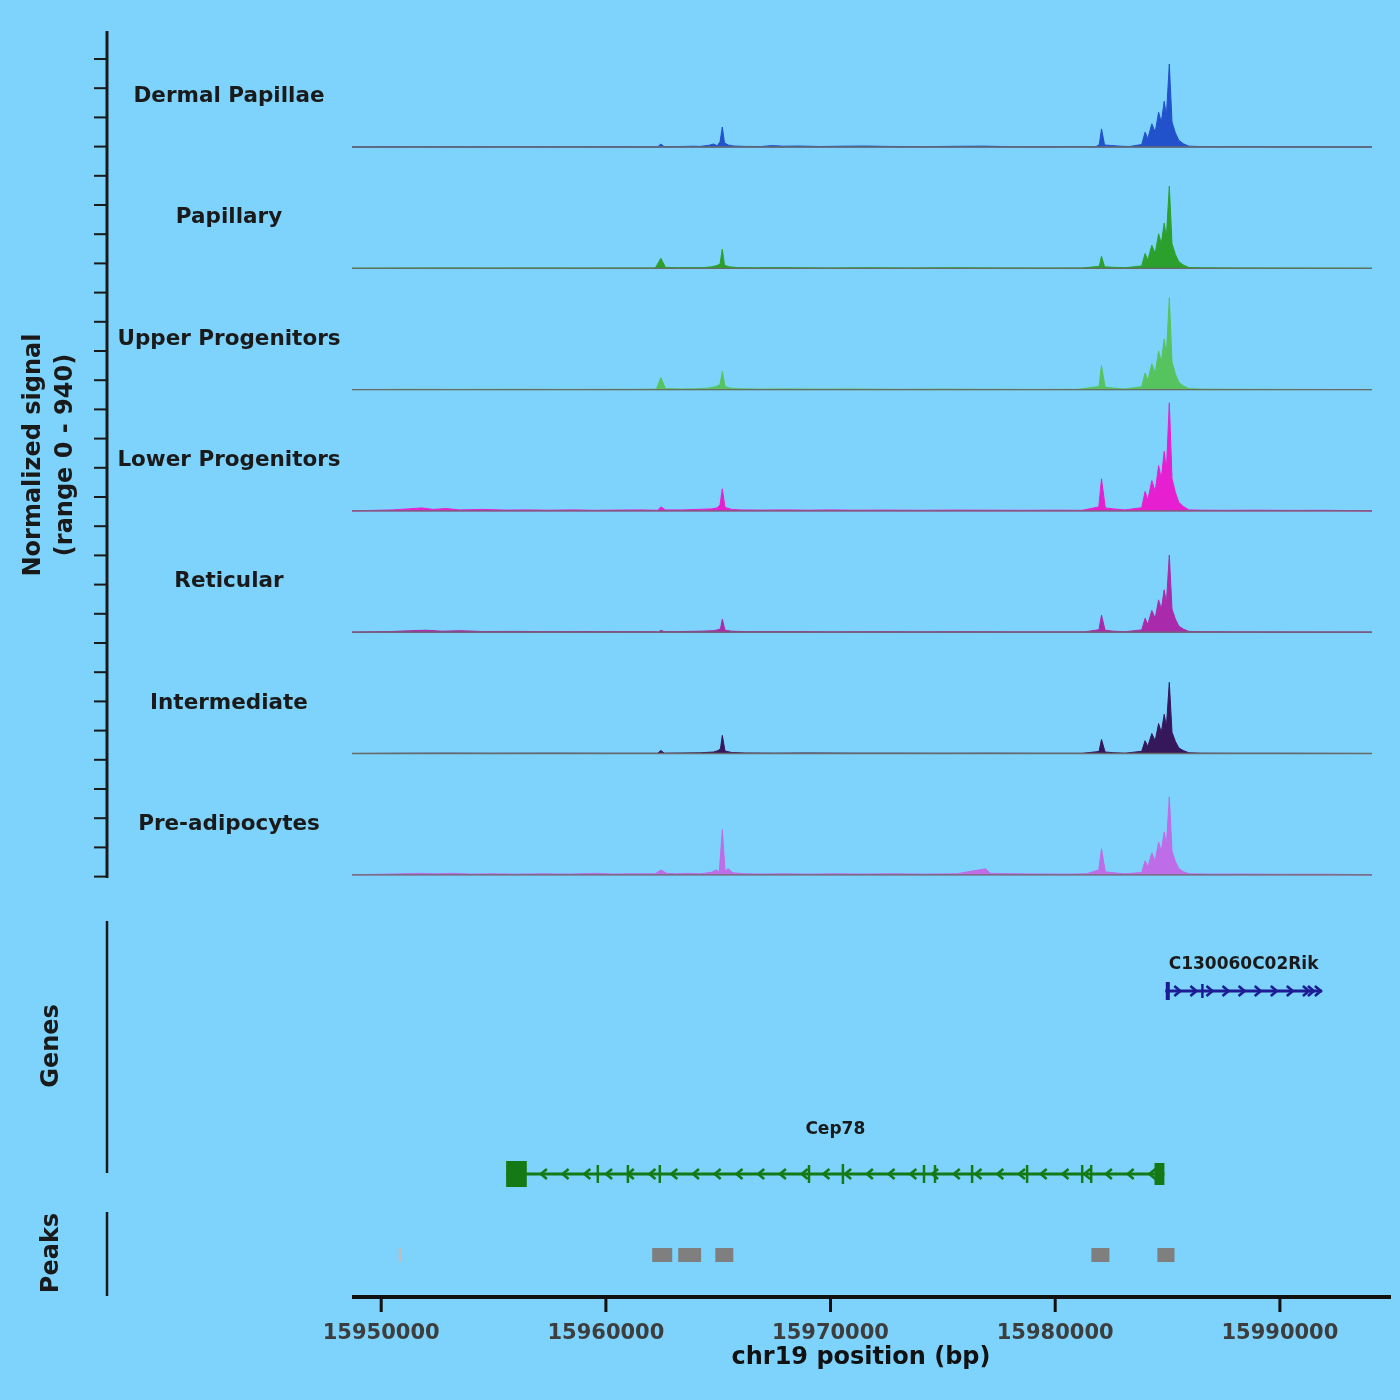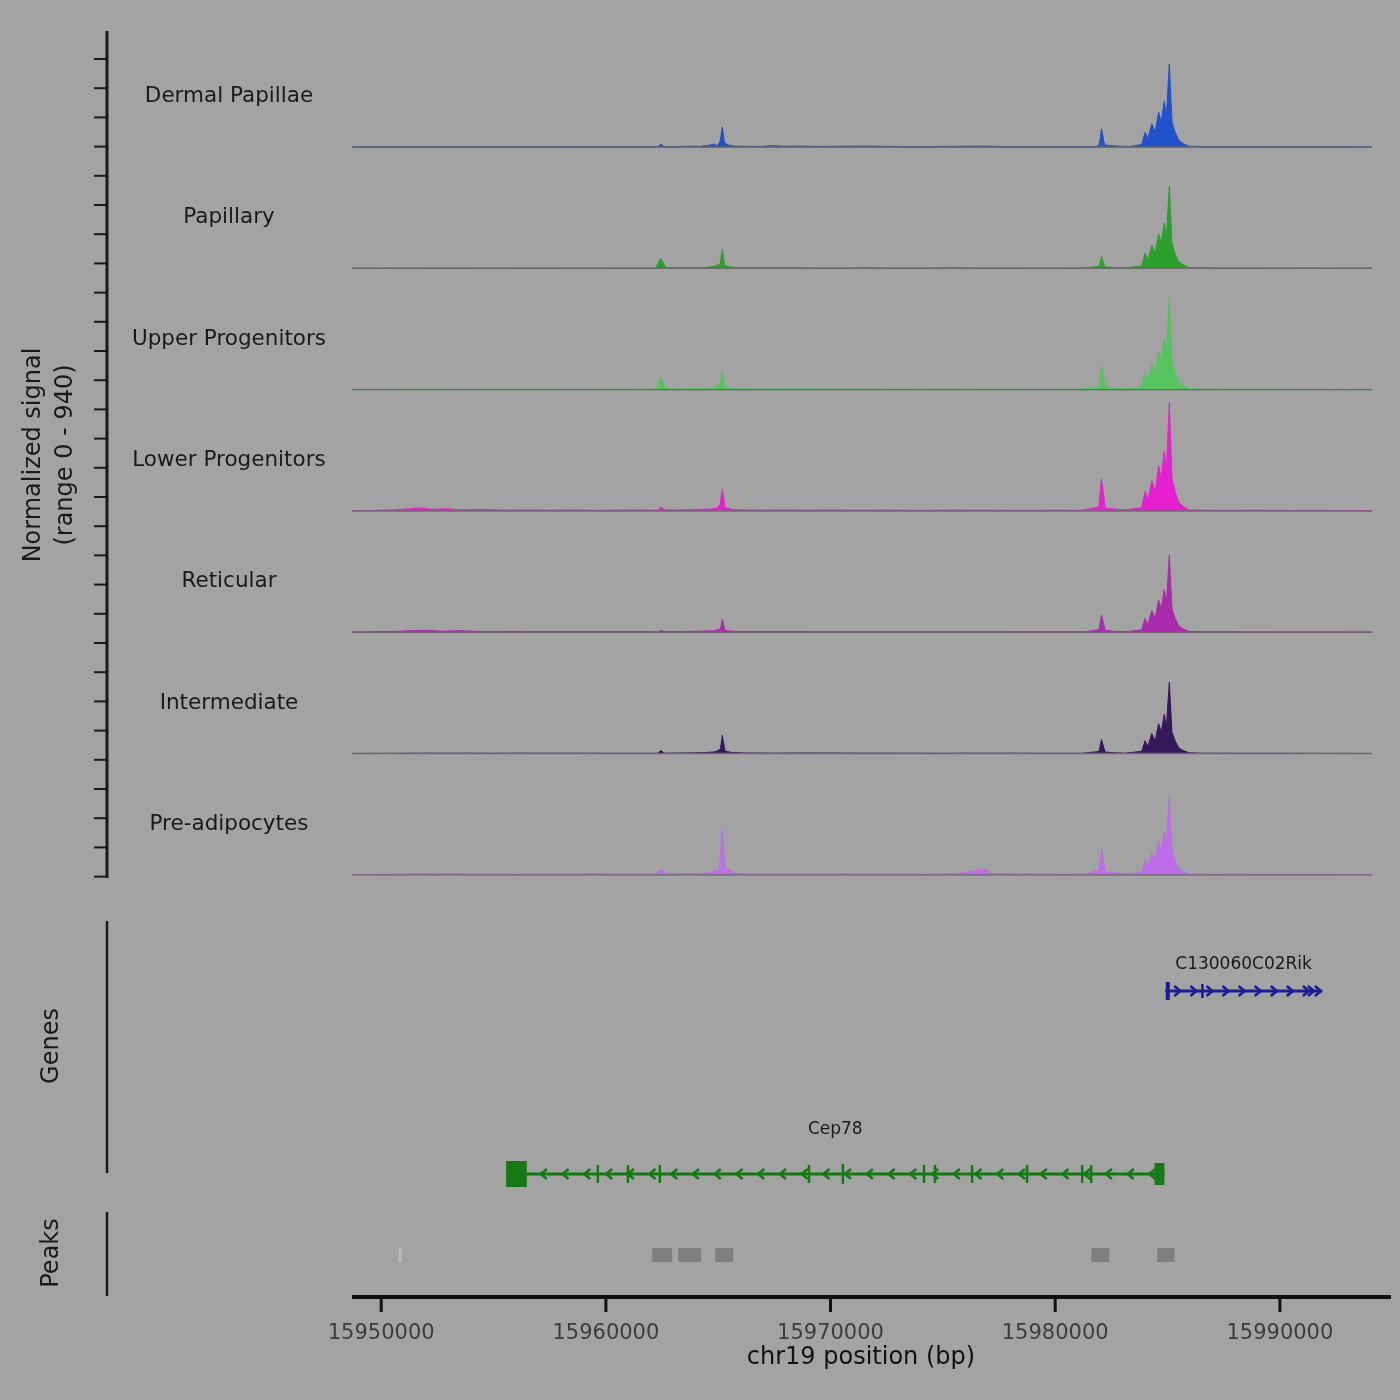--- a/index.html
+++ b/index.html
@@ -1,17 +1,17 @@
 <!DOCTYPE html>
 <html><head>
 <meta charset="utf-8">
 <style>
   html,body{margin:0;padding:0;background:#ffffff;}
   body{font-family:"DejaVu Sans","Liberation Sans",sans-serif;}
-  #wrap{position:relative;width:1400px;height:1400px;background:#a3a3a3;overflow:hidden;}
+  #wrap{position:relative;width:1400px;height:1400px;background:#7dd3fc;overflow:hidden;font-weight:bold;}
   svg text{font-family:"DejaVu Sans","Liberation Sans",sans-serif;}
   .track-label{font-size:21.5px;fill:#1a1a1a;}
   .axlabel{font-size:24px;fill:#1a1a1a;}
   .section-label{font-size:24px;fill:#1a1a1a;}
   .tick-label{font-size:21px;fill:#3d3d3d;}
   .axtitle{font-size:24px;fill:#111;}
   .gene-label{font-size:17px;fill:#1a1a1a;}
 </style>
 </head>
 <body>

